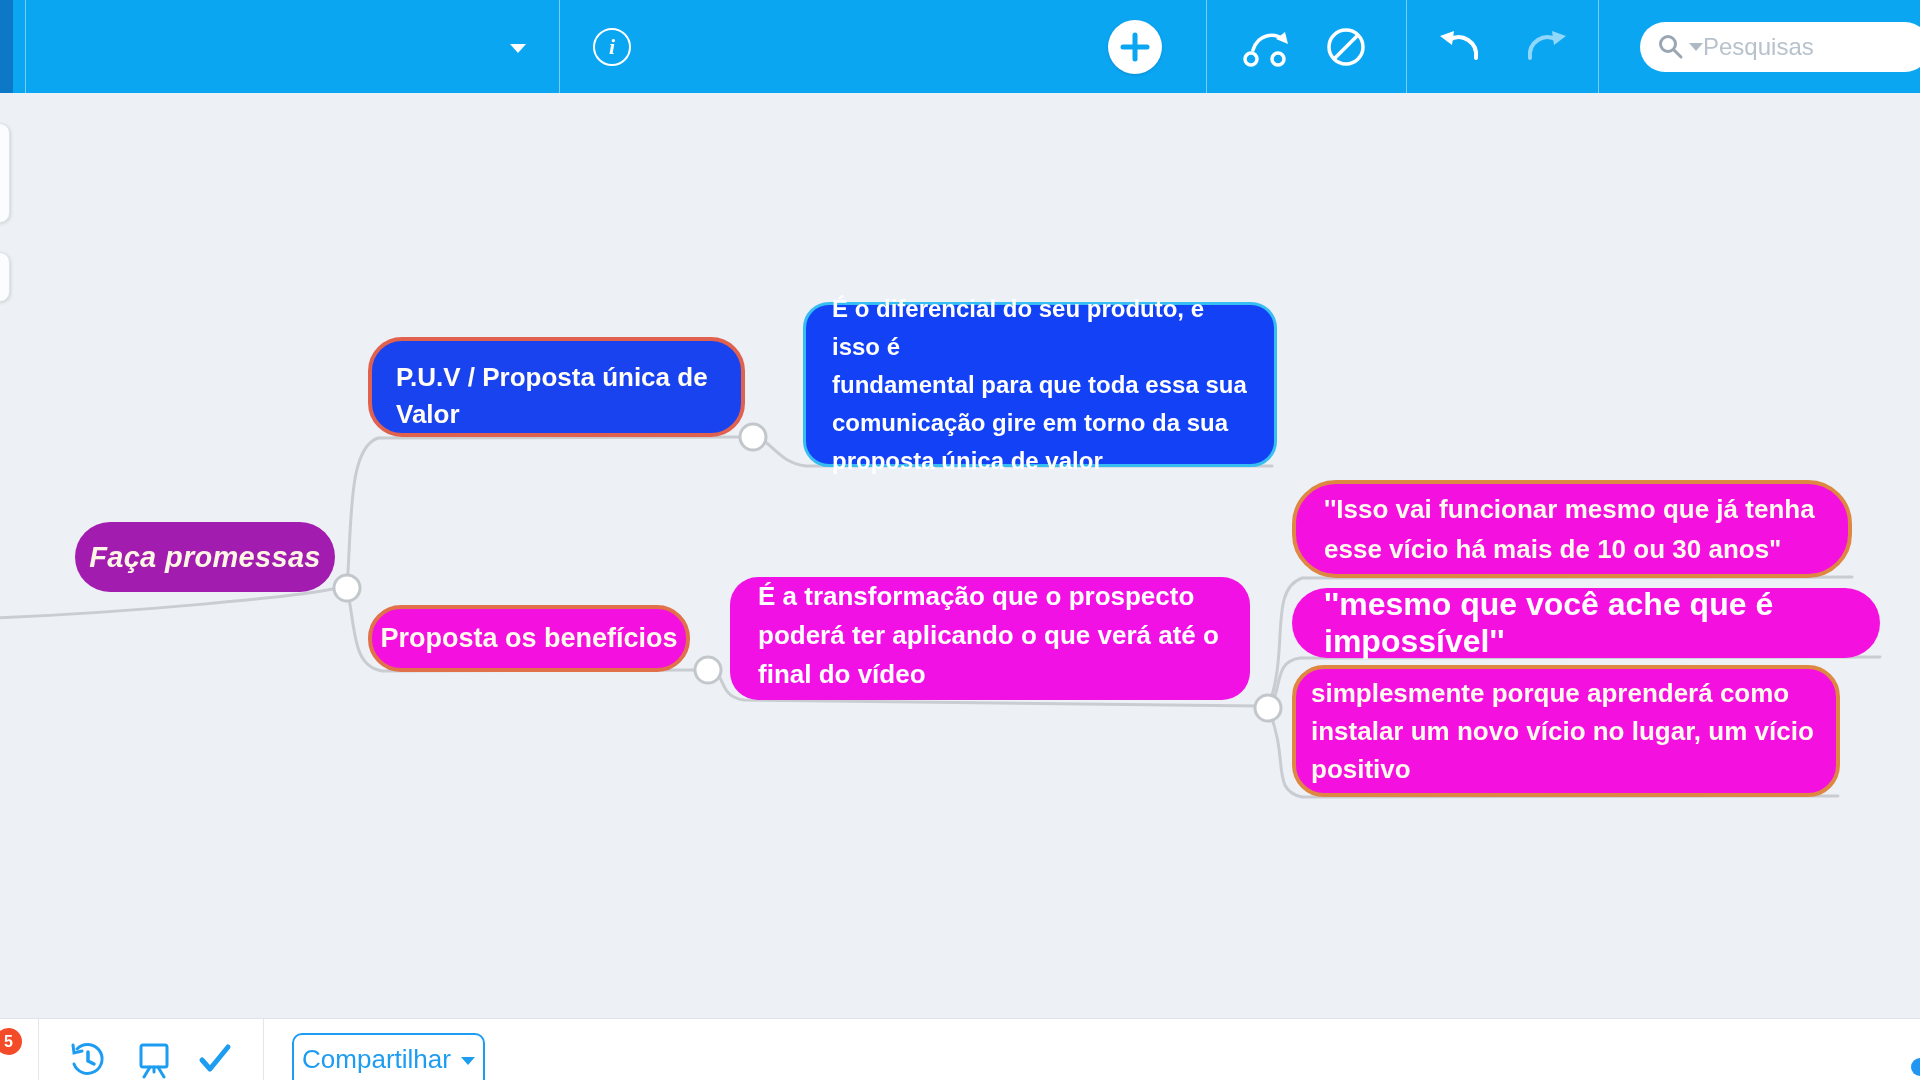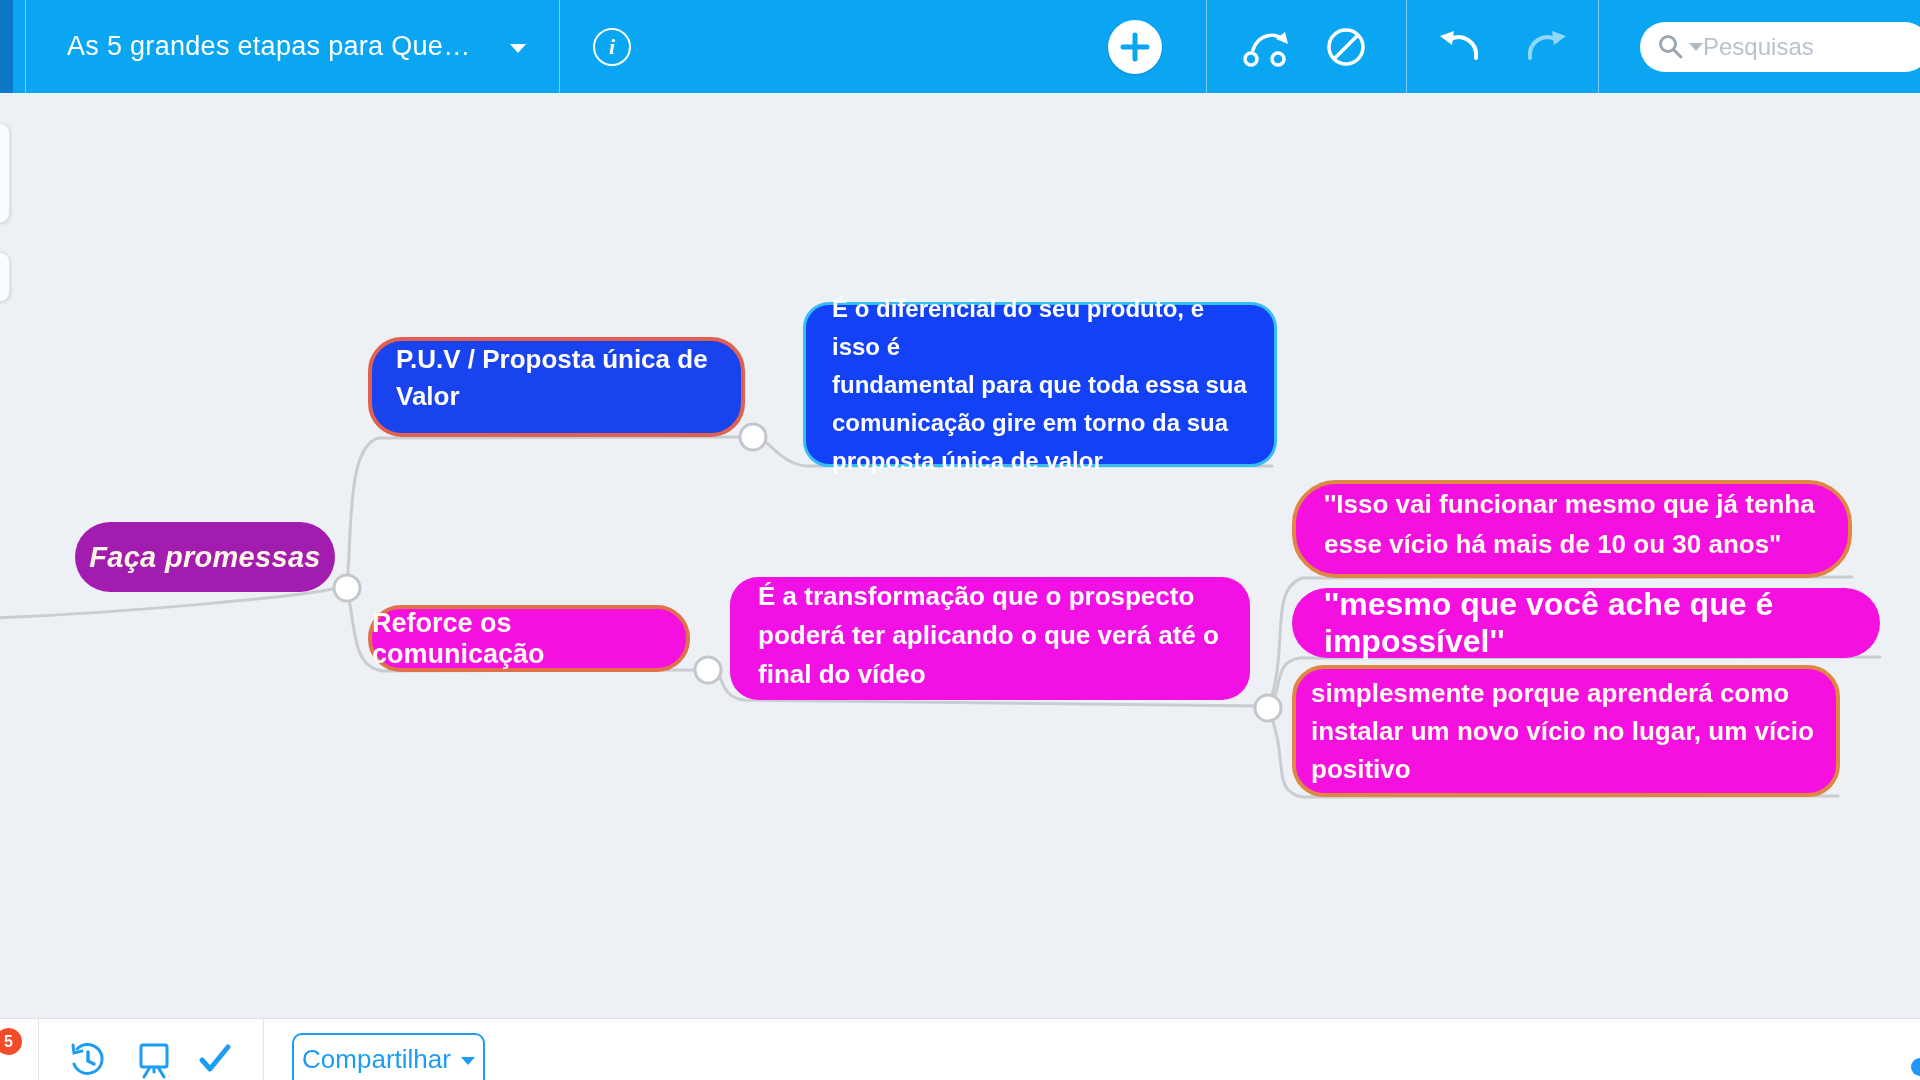--- a/index.html
+++ b/index.html
@@ -40,33 +40,33 @@
                 border-radius:10px; box-shadow:1px 1px 3px rgba(120,130,140,.25); }
   #connector-svg { position:absolute; left:0; top:0; width:1920px; height:1080px; z-index:2; }
 
   .node { position:absolute; z-index:5; color:#ffffff; font-weight:bold; cursor:pointer;
           white-space:pre-line; }
   .node-faca { left:75px; top:522px; width:260px; height:70px; background:#a21caf; border-radius:35px;
                font-style:italic; font-size:29px; color:#fef6e4; display:flex; align-items:center;
                justify-content:center; letter-spacing:.3px; }
   .node-puv { left:368px; top:337px; width:377px; height:100px; background:#1a43f0; border-radius:34px;
               border:4px solid #e0614e; font-size:26px; line-height:37px; color:#fffdf4;
-              display:flex; align-items:flex-start; padding:0 24px; }
+              display:flex; align-items:flex-end; padding:0 24px; }
   .node-puv-note { left:803px; top:302px; width:474px; height:165px; background:#1341f5; border-radius:26px;
                    border:3px solid #36bdf2; font-size:24px; line-height:38px; color:#ffffff;
                    display:flex; align-items:center; padding:16px 26px; }
   .node-reforce { left:368px; top:605px; width:322px; height:67px; background:#f411e0; border-radius:33px;
                   border:4px solid #e0714a; font-size:27px; color:#fefaec;
                   display:flex; align-items:center; justify-content:center; }
   .node-reforce-note { left:730px; top:577px; width:520px; height:123px; background:#f211e4; border-radius:28px;
                        font-size:26px; line-height:39px; color:#ffffff;
                        display:flex; align-items:flex-start; padding:0 28px; }
   .node-b1 { left:1292px; top:480px; width:560px; height:98px; background:#f411e0; border-radius:44px;
              border:4px solid #de8742; font-size:26px; line-height:40px; color:#fefaec;
-             display:flex; padding:0 28px; }
+             display:flex; align-items:center; padding:14px 28px; }
   .node-b2 { left:1292px; top:588px; width:588px; height:70px; background:#f411e0; border-radius:35px;
              font-size:32px; color:#ffffff; display:flex; align-items:center; padding:0 32px; }
   .node-b3 { left:1292px; top:665px; width:548px; height:132px; background:#f411e0; border-radius:32px;
              border:4px solid #de8742; font-size:26px; line-height:38px; color:#fefaec;
              display:flex; align-items:center; padding:0 15px; }
 
   
   .bottombar { position:absolute; left:0; top:1018px; width:1920px; height:62px; background:#ffffff;
                border-top:1px solid #dfe3e7; z-index:30; }
   .bb-divider { position:absolute; top:0; width:1px; height:62px; background:#e3e7ea; }
@@ -118,21 +118,21 @@
     <span>P.U.V / Proposta única de
 Valor</span>
   </div>
   <div class="node node-puv-note">
     <span>É o diferencial do seu produto, e isso é
 fundamental para que toda essa sua
 comunicação gire em torno da sua
 proposta única de valor</span>
   </div>
   <div class="node node-reforce">
-    <span>Reforce os comunicação</span>
+    <span>Proposta os benefícios</span>
   </div>
   <div class="node node-reforce-note">
     <span>É a transformação que o prospecto
 poderá ter aplicando o que verá até o
 final do vídeo</span>
   </div>
   <div class="node node-b1">
     <span>''Isso vai funcionar mesmo que já tenha
 esse vício há mais de 10 ou 30 anos"</span>
   </div>
@@ -146,21 +146,20 @@
   </div>
 
   <div class="topbar">
     <div class="topbar-stripe"></div>
     <div class="tb-divider" style="left:25px;"></div>
     <div class="tb-divider" style="left:559px;"></div>
     <div class="tb-divider" style="left:1206px;"></div>
     <div class="tb-divider" style="left:1406px;"></div>
     <div class="tb-divider" style="left:1598px;"></div>
 
-    <div class="app-title">As 5 grandes etapas para Que…</div>
     <div class="title-caret"></div>
 
     <div class="info-btn">
       <span>i</span>
     </div>
 
     <div class="plus-btn">
       <svg width="30" height="30" viewBox="0 0 30 30">
         <g stroke="#0ba6f2" stroke-width="5" stroke-linecap="round">
           <line x1="15" y1="3" x2="15" y2="27"></line>

